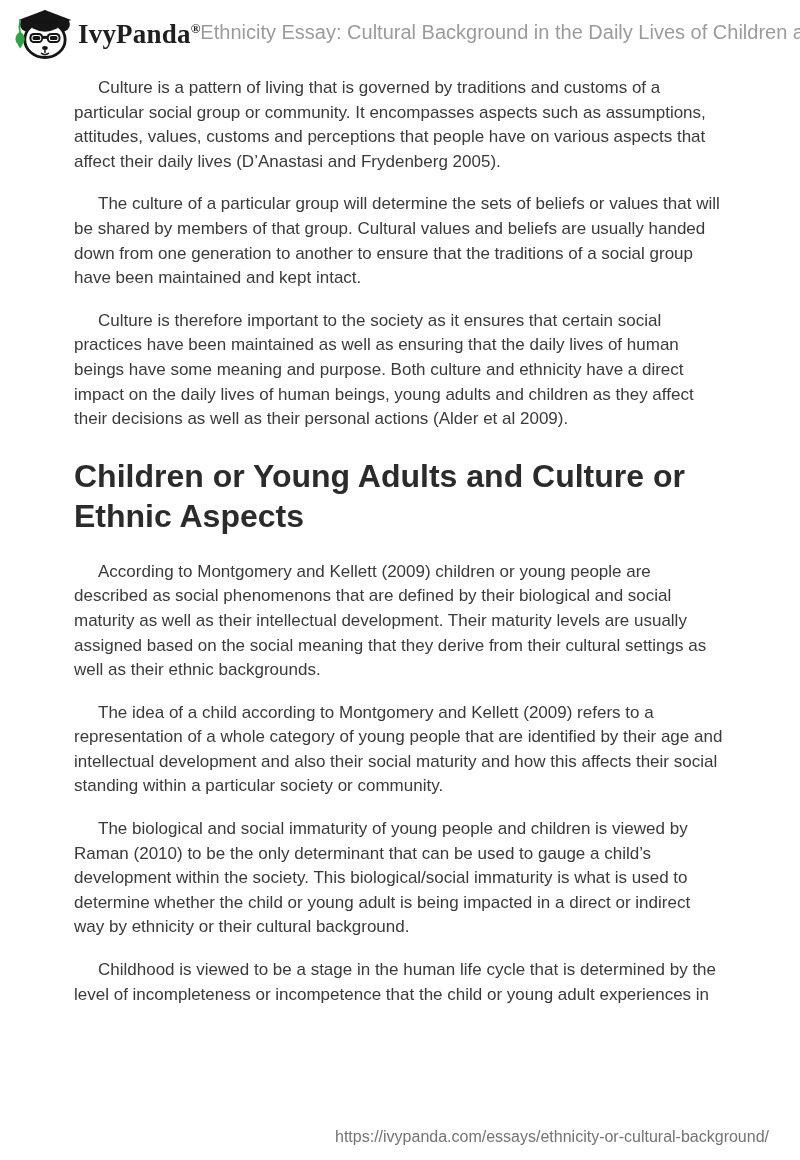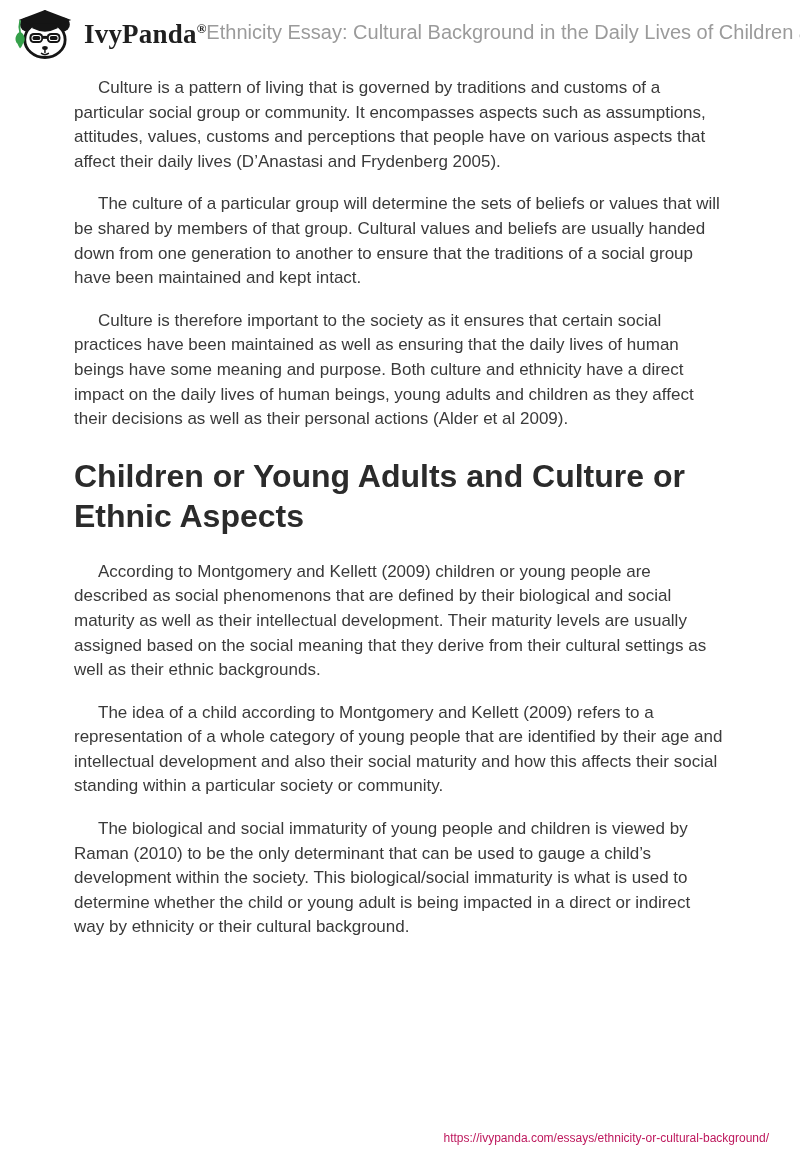--- a/index.html
+++ b/index.html
@@ -15,21 +15,21 @@
   
   .page-header {
     display: flex;
     align-items: flex-start;
     padding: 8px 32px 0 13px;
     height: 58px;
   }
   .logo-lockup {
     display: flex;
     align-items: center;
-    gap: 9px;
+    gap: 3px;
   }
   .logo-lockup svg { display: block; }
   .brand-wordmark {
     font-family: "Liberation Serif", "DejaVu Serif", serif;
     font-weight: 700;
     font-size: 27px;
     color: #1f1f1f;
     line-height: 50px;
     letter-spacing: 0.2px;
   }
@@ -70,22 +70,22 @@
     text-indent: 0;
   }
 
   
   .page-footer {
     position: absolute;
     right: 31px;
     bottom: 14px;
   }
   .source-url {
-    font-size: 12px;
-    color: #be185d;
+    font-size: 16px;
+    color: #737373;
   }
 </style>
 </head>
 <body>
 
 <header class="page-header">
   <div class="logo-lockup">
     <svg width="62" height="52" viewBox="0 0 66 54" aria-hidden="true">
 
       <circle cx="15" cy="17" r="7.5" fill="#151515"></circle>
@@ -115,17 +115,18 @@
 </header>
 
 <main class="essay-content">
   <p>Culture is a pattern of living that is governed by traditions and customs of a particular social group or community. It encompasses aspects such as assumptions, attitudes, values, customs and perceptions that people have on various aspects that affect their daily lives (D’Anastasi and Frydenberg 2005).</p>
   <p>The culture of a particular group will determine the sets of beliefs or values that will be shared by members of that group. Cultural values and beliefs are usually handed down from one generation to another to ensure that the traditions of a social group have been maintained and kept intact.</p>
   <p>Culture is therefore important to the society as it ensures that certain social practices have been maintained as well as ensuring that the daily lives of human beings have some meaning and purpose. Both culture and ethnicity have a direct impact on the daily lives of human beings, young adults and children as they affect their decisions as well as their personal actions (Alder et al 2009).</p>
   <h1>Children or Young Adults and Culture or Ethnic Aspects</h1>
   <p>According to Montgomery and Kellett (2009) children or young people are described as social phenomenons that are defined by their biological and social maturity as well as their intellectual development. Their maturity levels are usually assigned based on the social meaning that they derive from their cultural settings as well as their ethnic backgrounds.</p>
   <p>The idea of a child according to Montgomery and Kellett (2009) refers to a representation of a whole category of young people that are identified by their age and intellectual development and also their social maturity and how this affects their social standing within a particular society or community.</p>
   <p>The biological and social immaturity of young people and children is viewed by Raman (2010) to be the only determinant that can be used to gauge a child’s development within the society. This biological/social immaturity is what is used to determine whether the child or young adult is being impacted in a direct or indirect way by ethnicity or their cultural background.</p>
+  <p>Childhood is viewed to be a stage in the human life cycle that is determined by the level of incompleteness or incompetence that the child or young adult experiences in</p>
 </main>
 
 <footer class="page-footer">
   <span class="source-url">https://ivypanda.com/essays/ethnicity-or-cultural-background/</span>
 </footer>
 
 </body></html>

